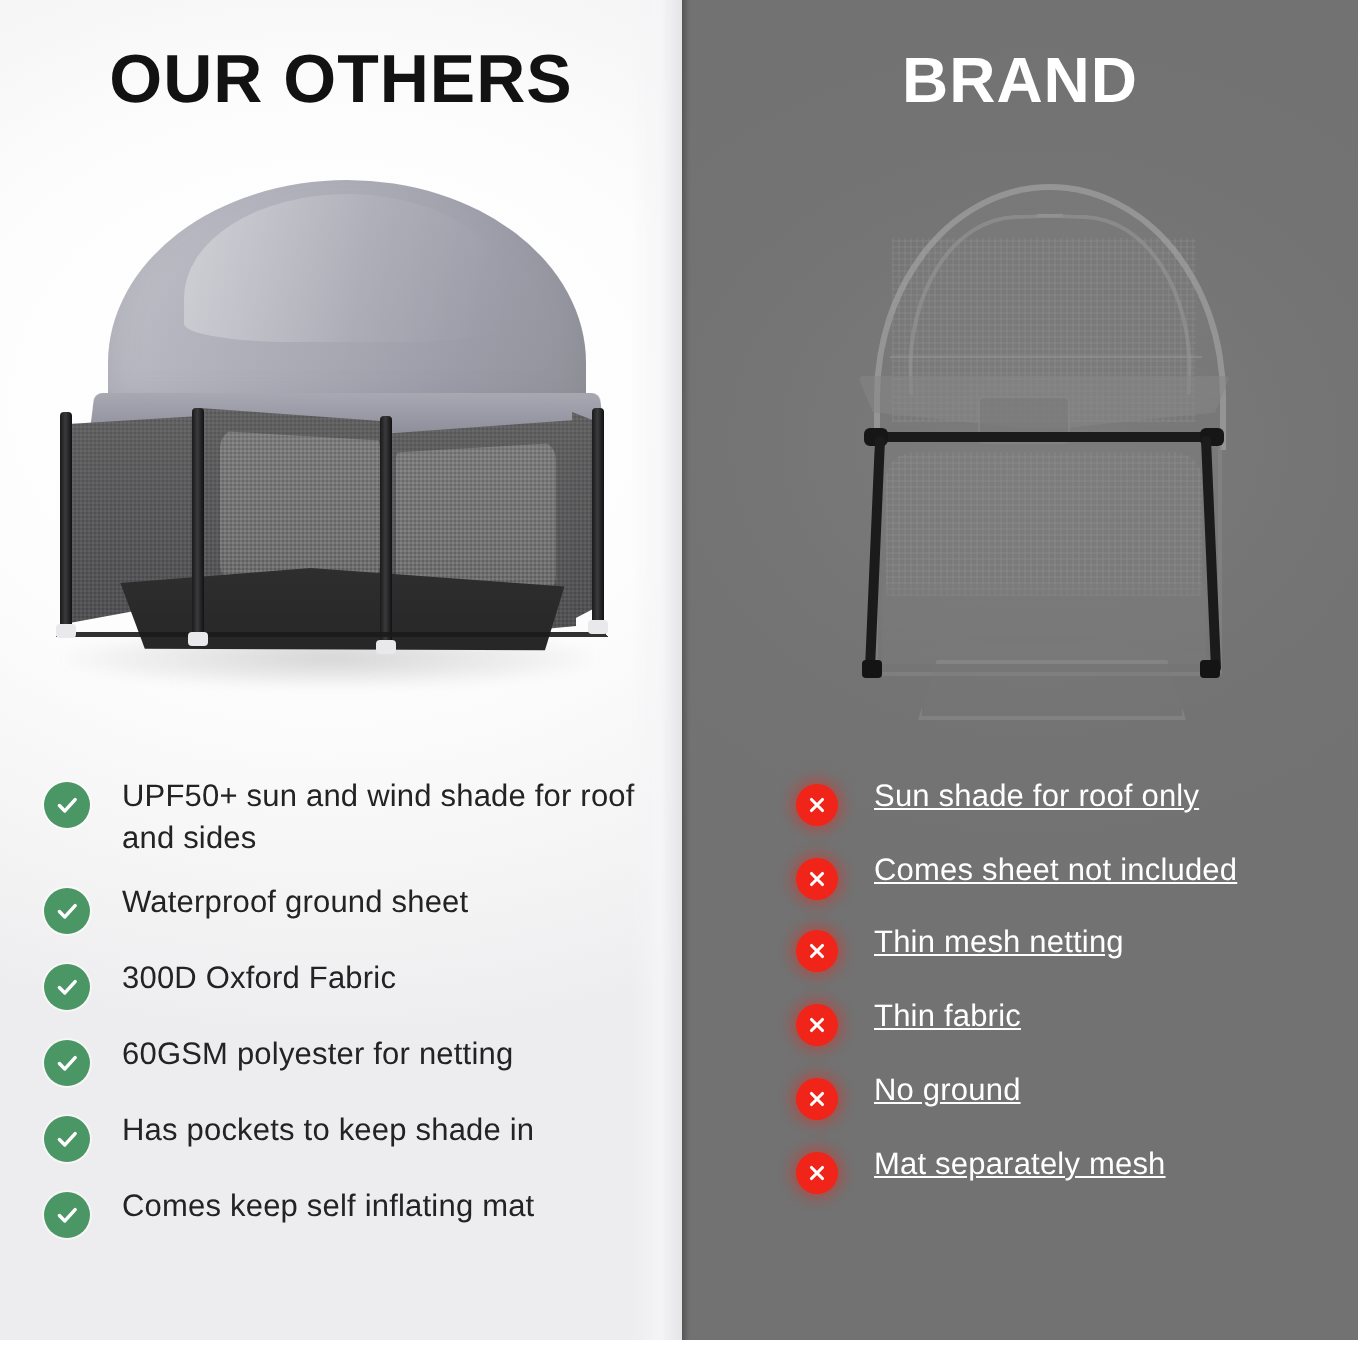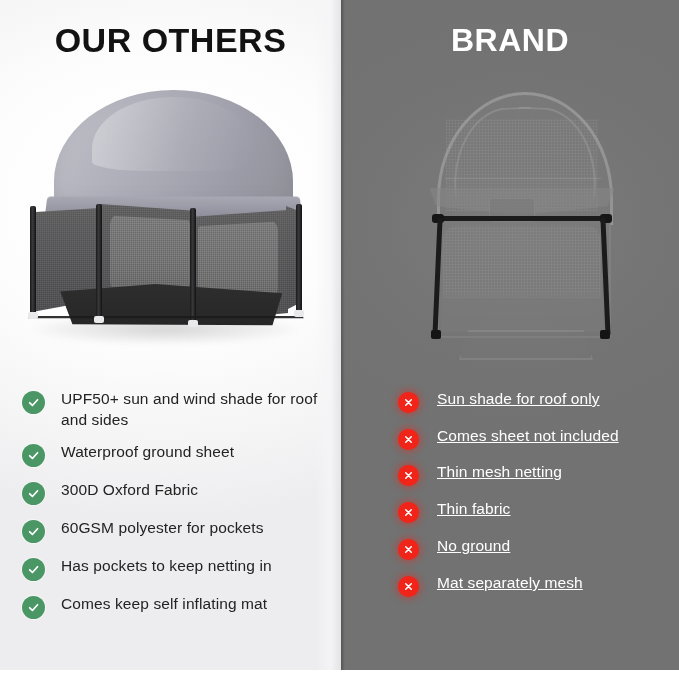--- a/index.html
+++ b/index.html
@@ -478,30 +478,30 @@
         </span>
         <span class="row-text text-left">300D Oxford Fabric</span>
       </div>
 
       <div class="row">
         <span class="badge badge-check">
           <svg width="13" height="13" viewBox="0 0 24 24" aria-hidden="true">
             <path d="M5 12.5 L10 17.5 L19.5 7" fill="none" stroke="#ffffff" stroke-width="3.2" stroke-linecap="round" stroke-linejoin="round"></path>
           </svg>
         </span>
-        <span class="row-text text-left">60GSM polyester for pockets</span>
+        <span class="row-text text-left">60GSM polyester for netting</span>
       </div>
 
       <div class="row">
         <span class="badge badge-check">
           <svg width="13" height="13" viewBox="0 0 24 24" aria-hidden="true">
             <path d="M5 12.5 L10 17.5 L19.5 7" fill="none" stroke="#ffffff" stroke-width="3.2" stroke-linecap="round" stroke-linejoin="round"></path>
           </svg>
         </span>
-        <span class="row-text text-left">Has pockets to keep netting in</span>
+        <span class="row-text text-left">Has pockets to keep shade in</span>
       </div>
 
       <div class="row">
         <span class="badge badge-check">
           <svg width="13" height="13" viewBox="0 0 24 24" aria-hidden="true">
             <path d="M5 12.5 L10 17.5 L19.5 7" fill="none" stroke="#ffffff" stroke-width="3.2" stroke-linecap="round" stroke-linejoin="round"></path>
           </svg>
         </span>
         <span class="row-text text-left">Comes keep self inflating mat</span>
       </div>

